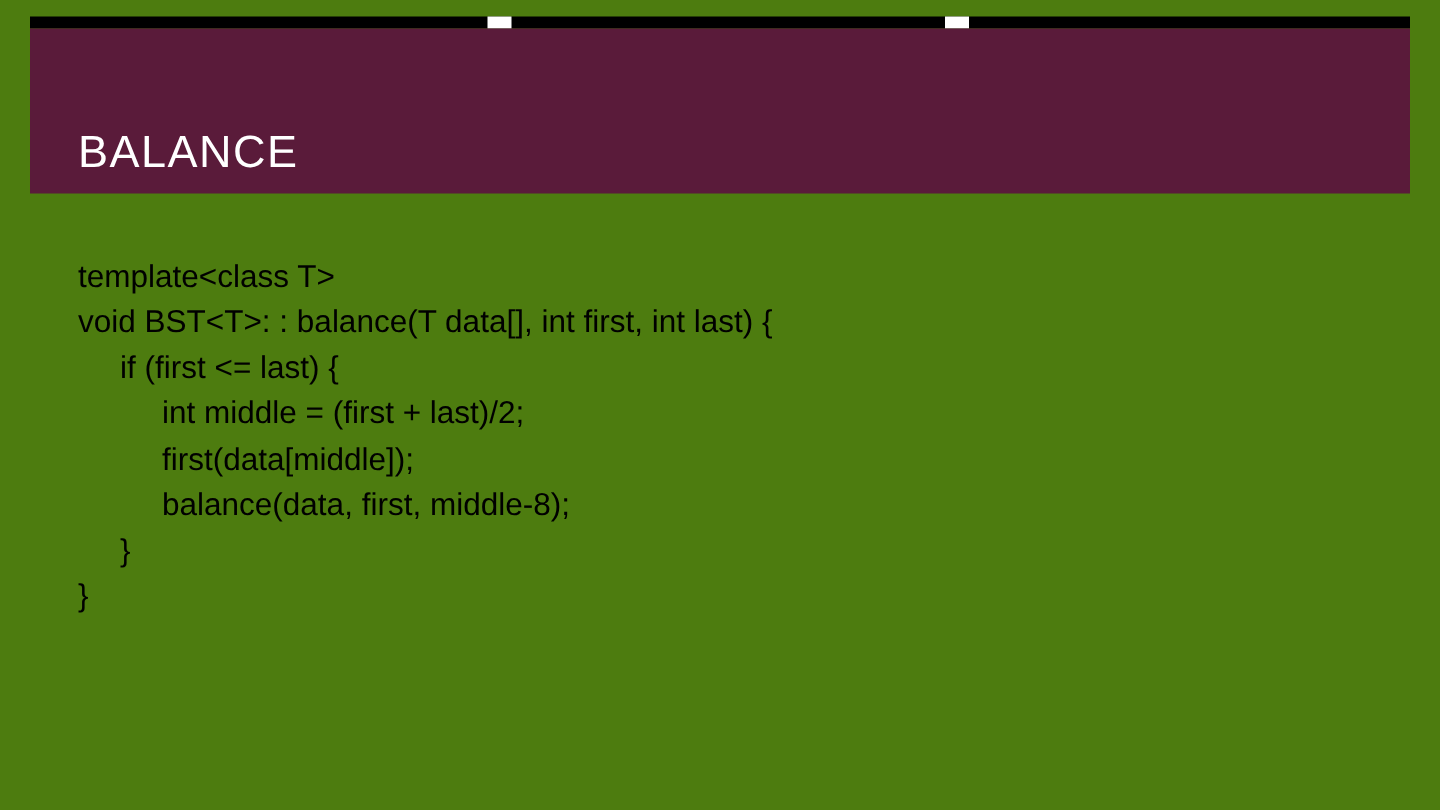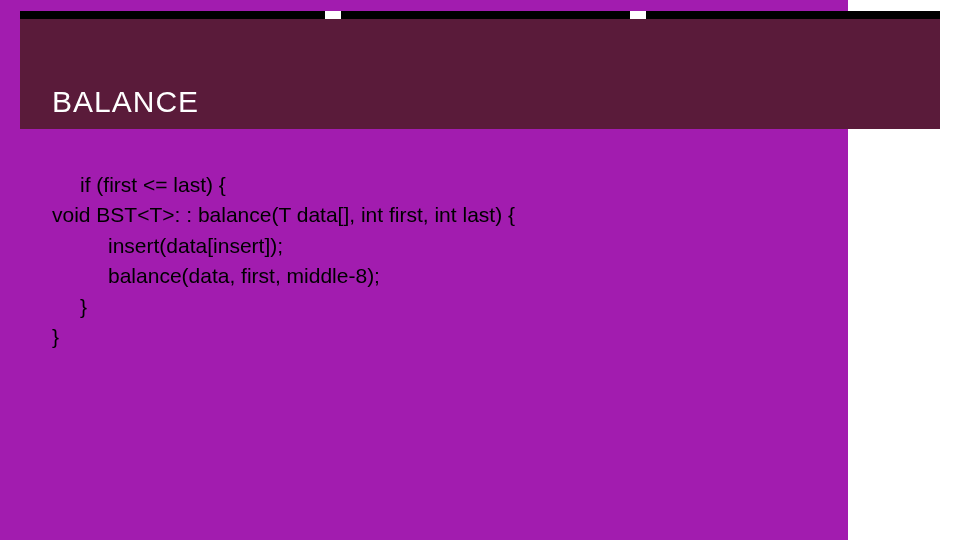--- a/index.html
+++ b/index.html
@@ -1,17 +1,17 @@
 <!DOCTYPE html>
 <html><head>
 <meta charset="utf-8">
 <style>
   * { margin: 0; padding: 0; box-sizing: border-box; }
   html, body { width: 960px; height: 540px; background: #ffffff; font-family: Arial, Helvetica, sans-serif; overflow: hidden; }
-  .slide { width: 848px; height: 540px; position: relative; background: #a21caf; }
+  .slide { width: 960px; height: 540px; position: relative; background: #4d7c0f; }
 
   .top-black-bar { position: absolute; top: 11px; left: 20px; width: 920px; height: 8px; background: #000000; }
 
   .top-white-gap-1 { position: absolute; top: 11px; left: 325px; width: 16px; height: 8px; background: #ffffff; }
   .top-white-gap-2 { position: absolute; top: 11px; left: 630px; width: 16px; height: 8px; background: #ffffff; }
 
   .title-bar { position: absolute; top: 19px; left: 20px; width: 920px; height: 110px; background: #5a1b3a; }
 
   .title-text { position: absolute; top: 85px; left: 52px; color: #ffffff; font-size: 30px; letter-spacing: 1px; font-weight: 400; }
 
@@ -25,21 +25,23 @@
 <div class="slide">
 
   <div class="top-black-bar"></div>
   <div class="top-white-gap-1"></div>
   <div class="top-white-gap-2"></div>
 
   <div class="title-bar"></div>
   <div class="title-text">BALANCE</div>
 
   <div class="code-block">
+    <div class="code-line">template&lt;class T&gt;</div>
+    <div class="code-line">void BST&lt;T&gt;: : balance(T data[], int first, int last) {</div>
     <div class="code-line i1">if (first &lt;= last) {</div>
-    <div class="code-line">void BST&lt;T&gt;: : balance(T data[], int first, int last) {</div>
-    <div class="code-line i2">insert(data[insert]);</div>
+    <div class="code-line i2">int middle = (first + last)/2;</div>
+    <div class="code-line i2">first(data[middle]);</div>
     <div class="code-line i2">balance(data, first, middle-8);</div>
     <div class="code-line i1">}</div>
     <div class="code-line">}</div>
   </div>
 
 </div>
 
 </body></html>

